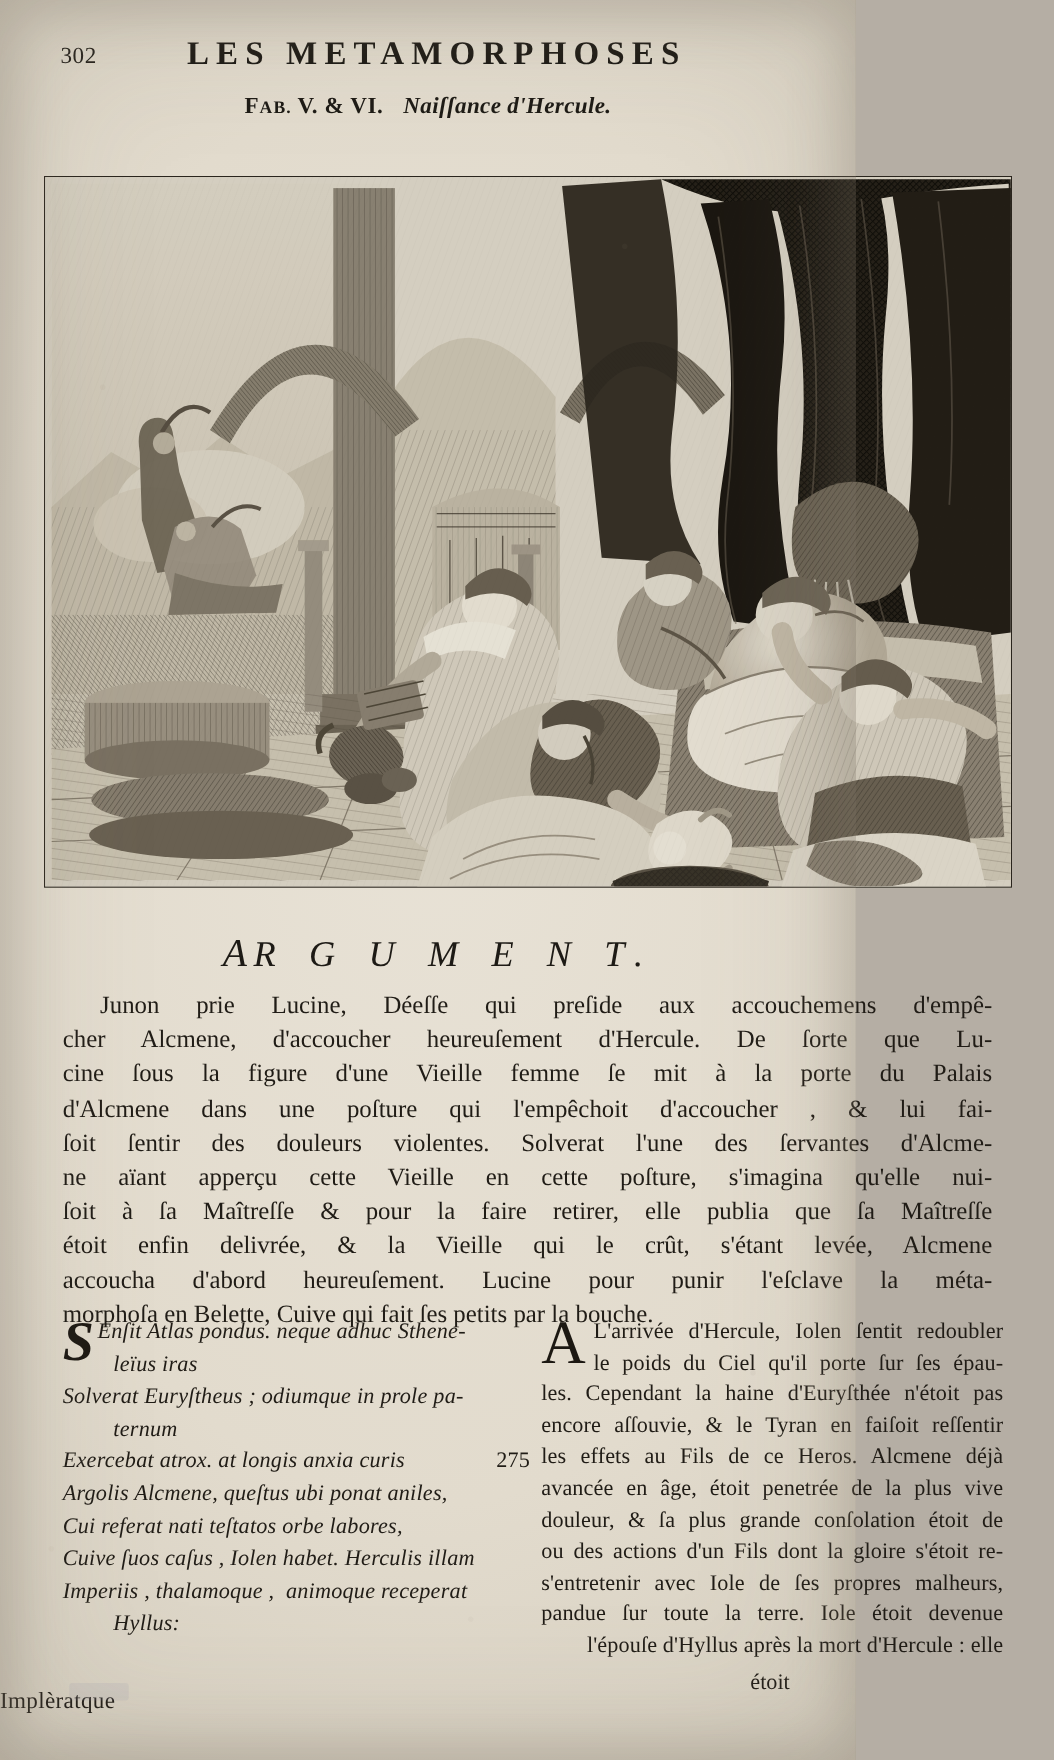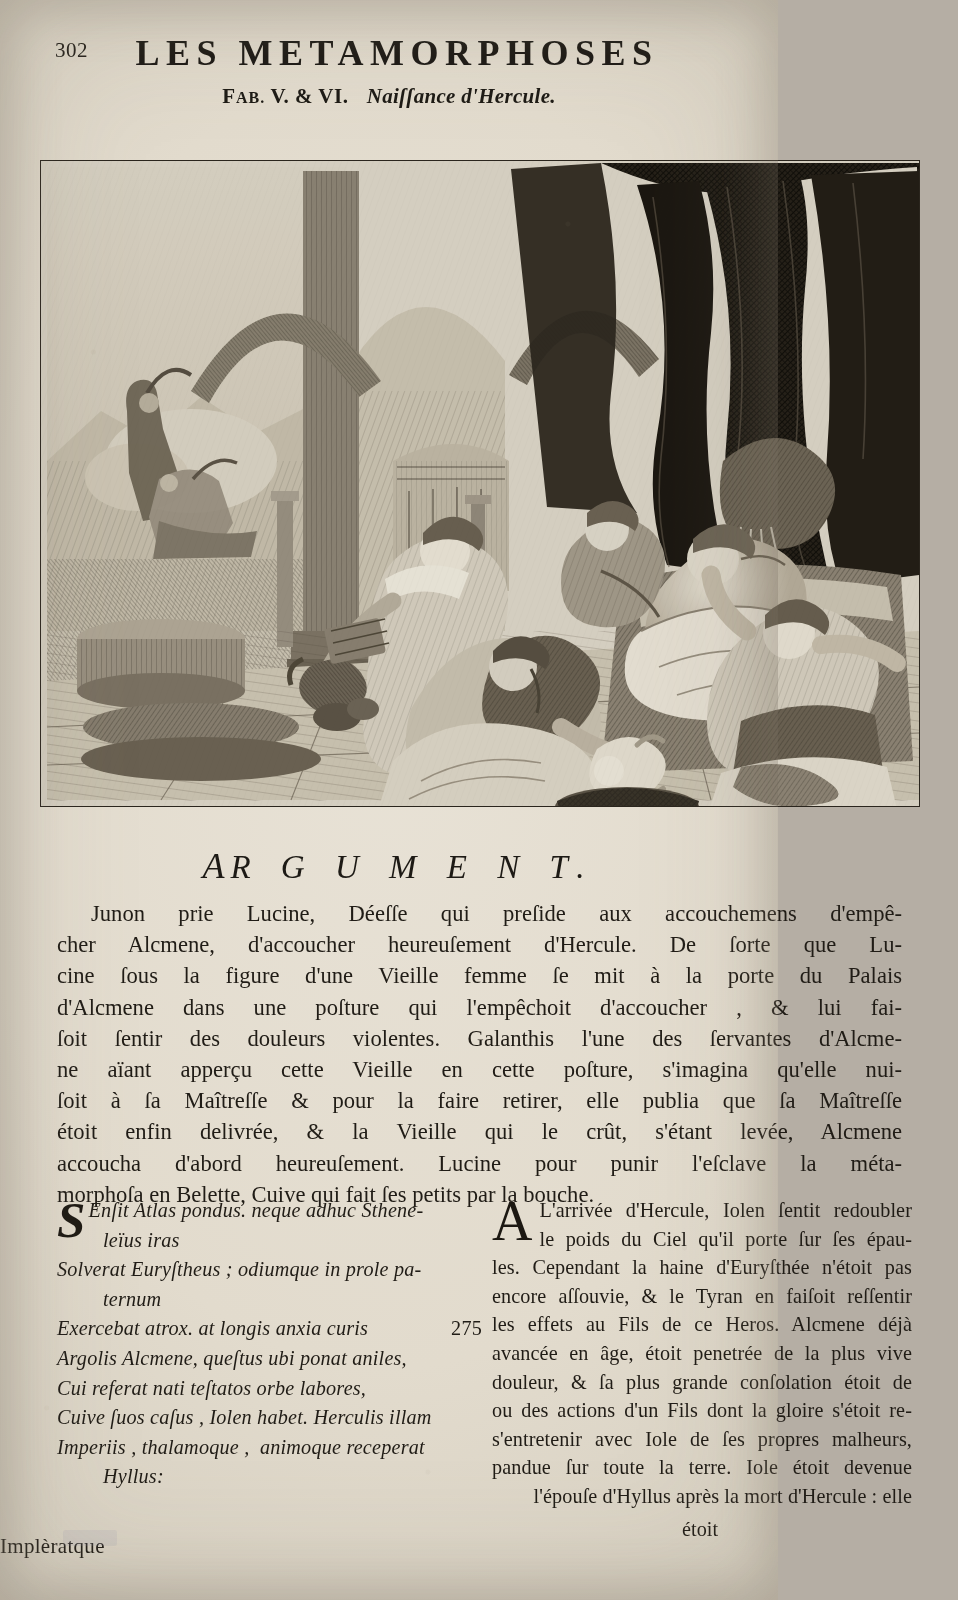--- a/index.html
+++ b/index.html
@@ -32,21 +32,21 @@
   }
 
   
   .folio{
     position:absolute;left:55px;top:38px;
     font-size:21px;color:#26221c;letter-spacing:.5px;
     font-family:"Liberation Serif", serif;
   }
   .running-title{
     position:absolute;left:16px;right:0;top:32px;text-align:center;
-    font-size:36px;font-weight:700;letter-spacing:6.5px;
+    font-size:30px;font-weight:700;letter-spacing:6.5px;
     color:#1d1a15;font-family:"Liberation Serif", serif;
   }
   .fab-line{
     position:absolute;left:0;right:0;top:84px;text-align:center;
     font-size:21px;color:#1d1a15;white-space:nowrap;
   }
   .fab-line .fab{font-weight:700;letter-spacing:1px;}
   .fab-line .fab .sm{font-size:16px;}
   .fab-line .nums{font-weight:700;letter-spacing:.5px;}
   .fab-line .subject{font-style:italic;font-weight:600;margin-left:13px;letter-spacing:.3px;}
@@ -366,21 +366,21 @@
 
   <div class="argument-head">
     <span class="swashA">A</span><span>R G U M E N T.</span>
   </div>
 
   <div class="argument-body">
     <p class="firstline">Junon prie Lucine, Déeſſe qui preſide aux accouchemens d'empê-</p>
     <p>cher Alcmene, d'accoucher heureuſement d'Hercule.  De ſorte que Lu-</p>
     <p>cine ſous la figure d'une Vieille femme ſe mit à la porte du Palais</p>
     <p>d'Alcmene dans une poſture qui l'empêchoit d'accoucher , &amp; lui fai-</p>
-    <p>ſoit ſentir des douleurs violentes.  Galanthis l'une des ſervantes d'Alcme-</p>
+    <p>ſoit ſentir des douleurs violentes.  Solverat l'une des ſervantes d'Alcme-</p>
     <p>ne aïant apperçu cette Vieille en cette poſture, s'imagina qu'elle nui-</p>
     <p>ſoit à ſa Maîtreſſe &amp; pour la faire retirer, elle publia que ſa Maîtreſſe</p>
     <p>étoit enfin delivrée, &amp; la Vieille qui le crût, s'étant levée, Alcmene</p>
     <p>accoucha d'abord heureuſement.  Lucine pour punir l'eſclave la méta-</p>
     <p class="lastline">morphoſa en Belette, Cuive qui fait ſes petits par la bouche.</p>
   </div>
 
   <div class="col col-left">
     <div class="verse">
       <span class="dropcap italic">S</span>

